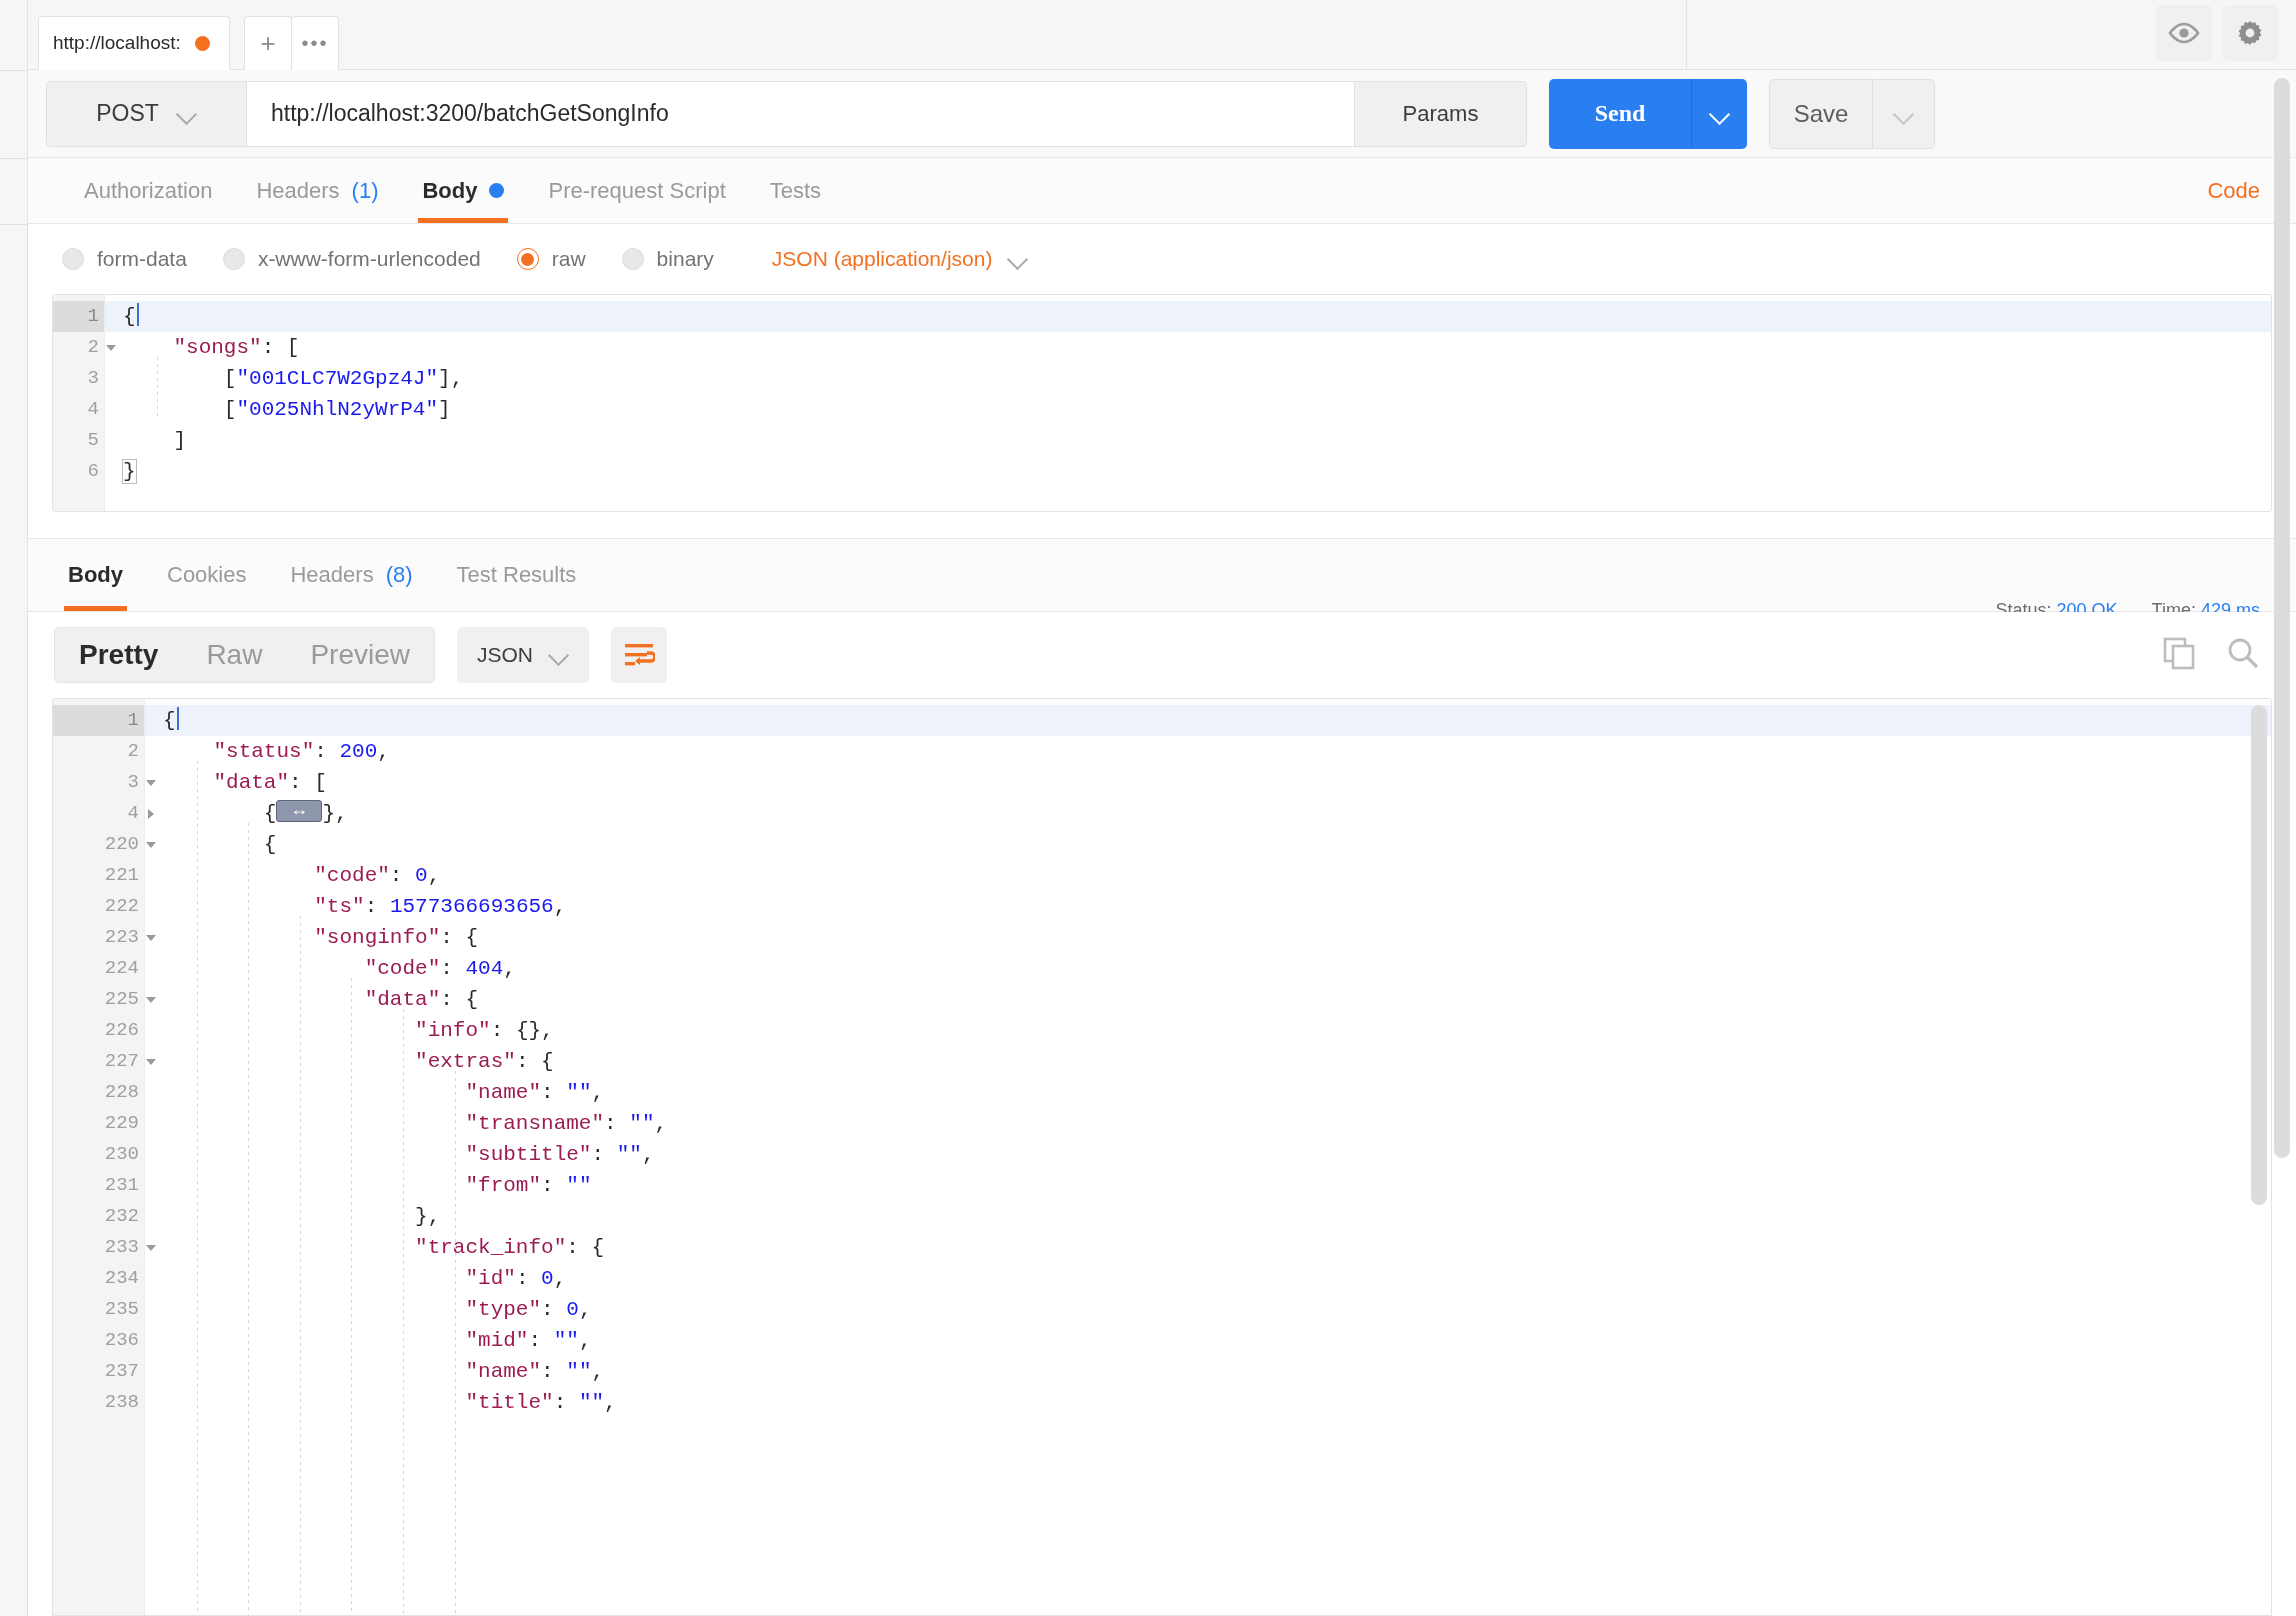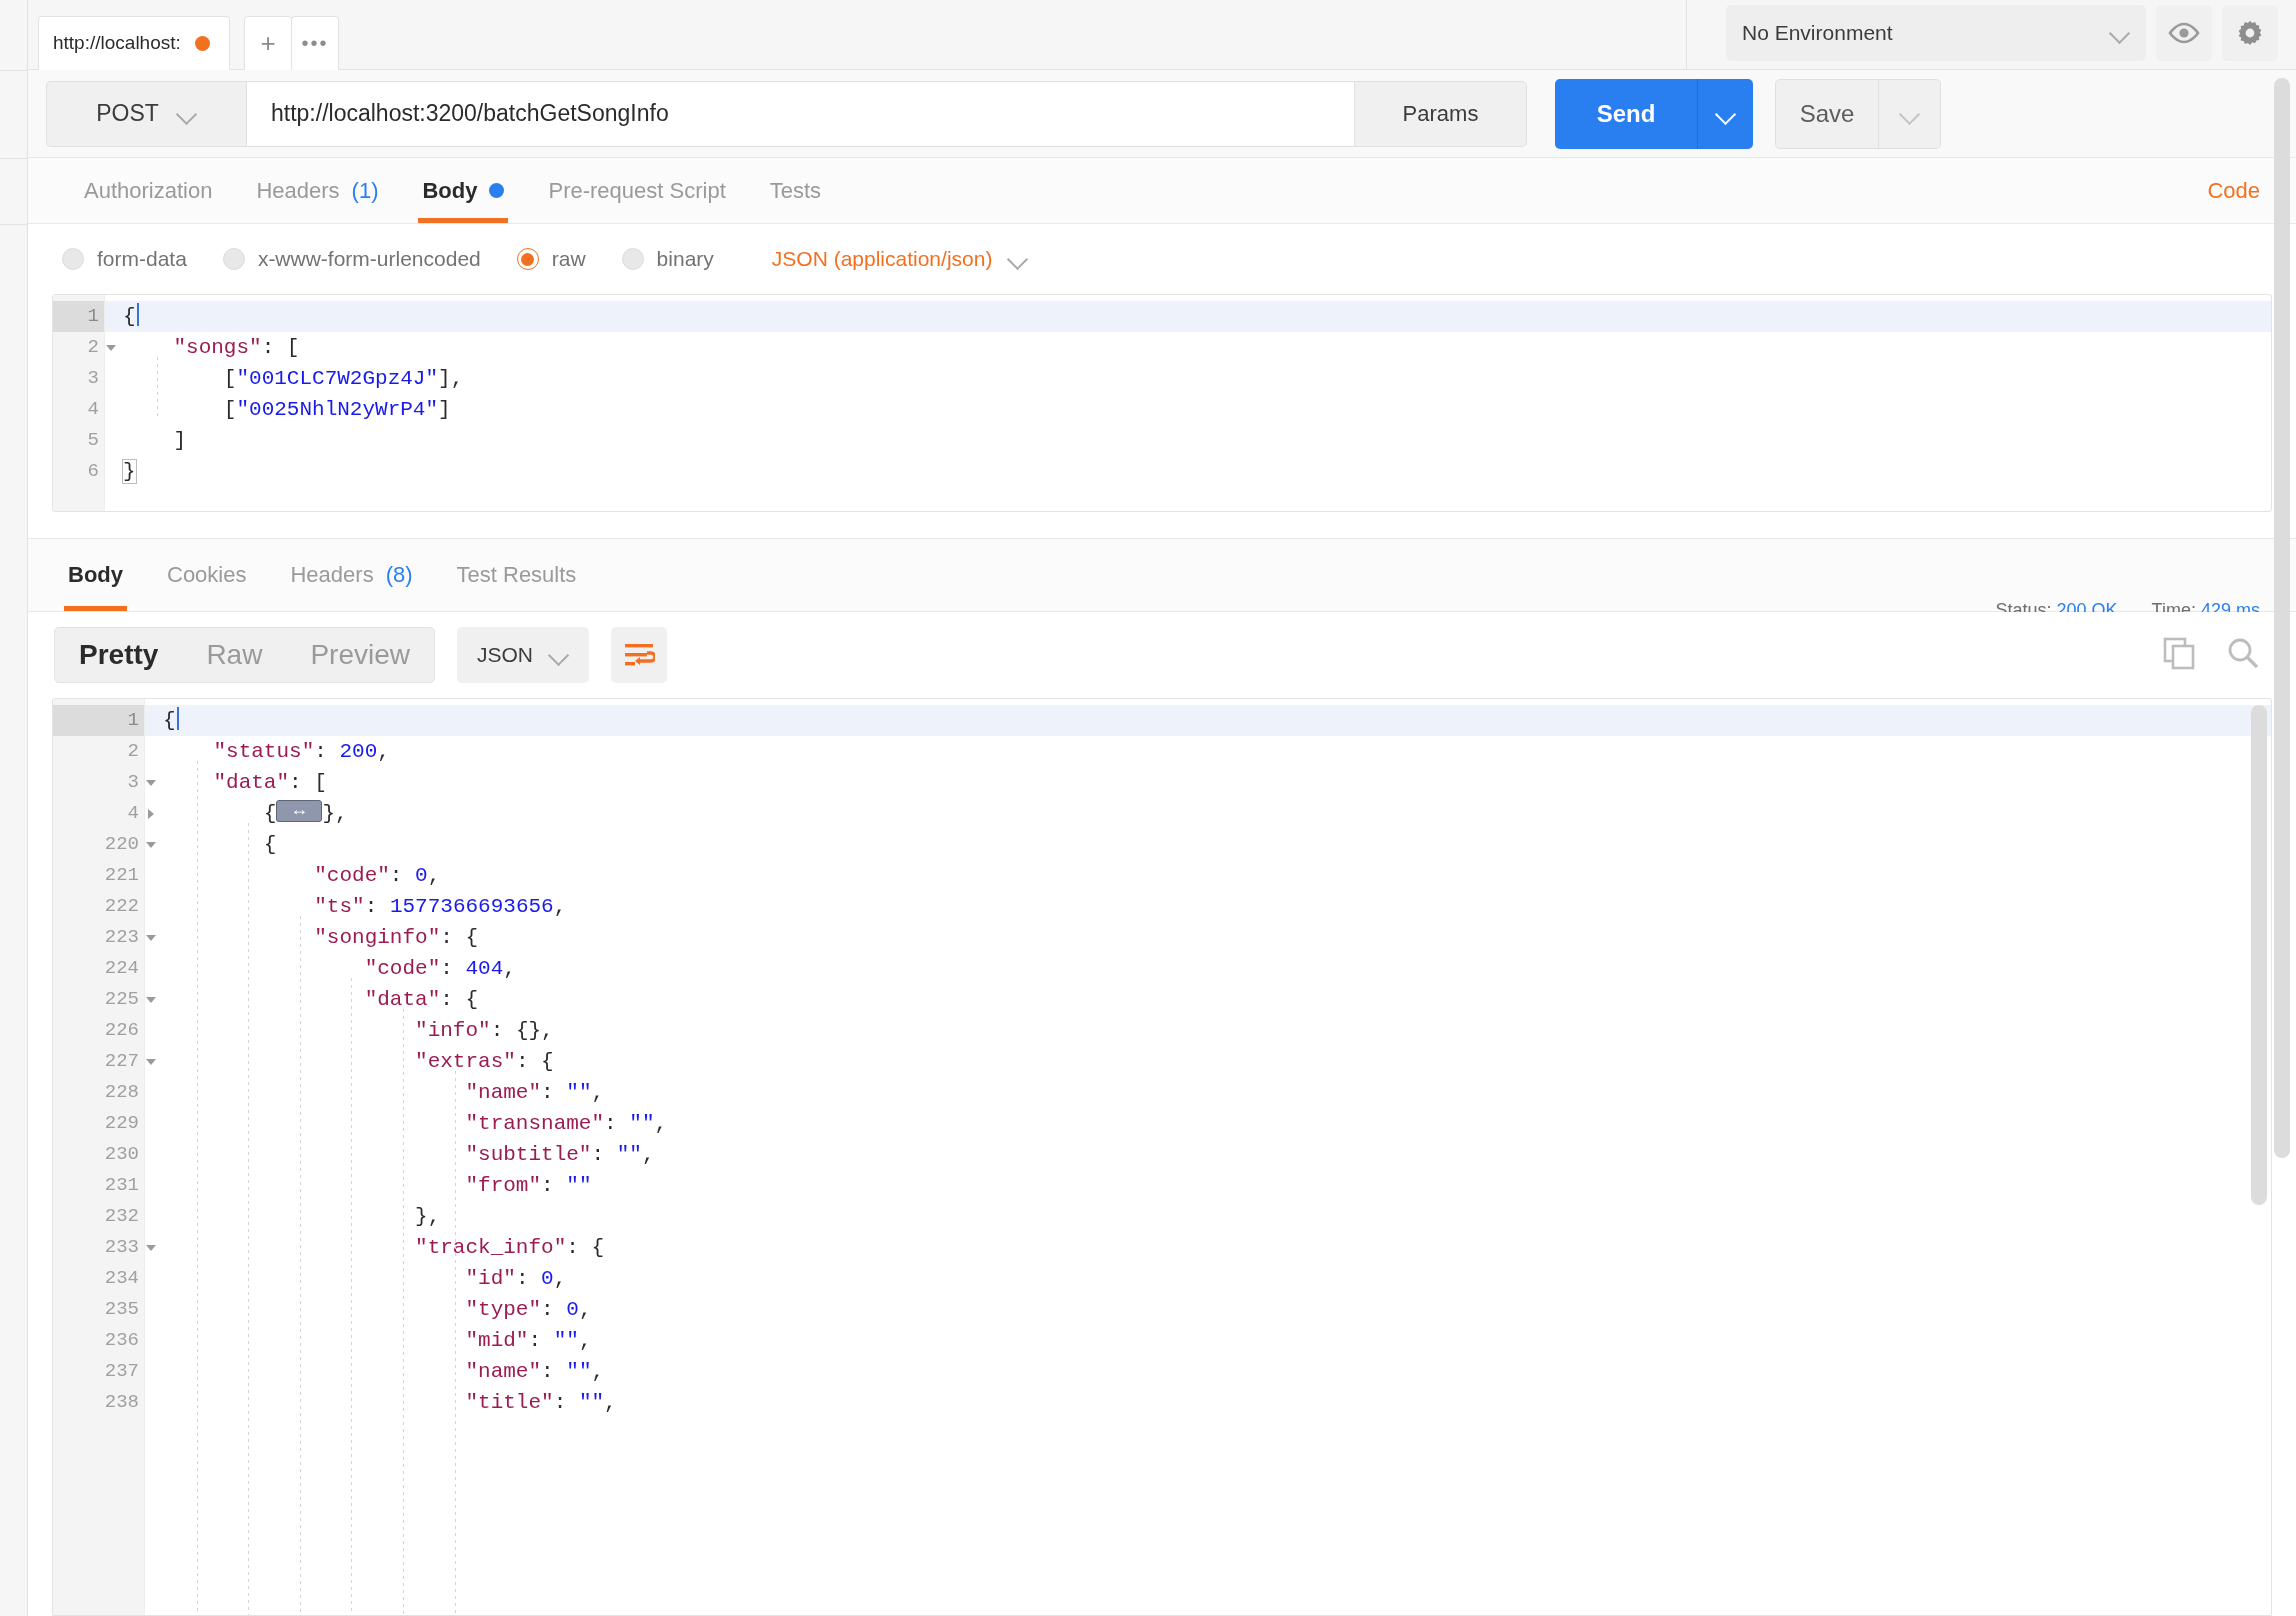--- a/index.html
+++ b/index.html
@@ -101,21 +101,21 @@
     border: 1px solid #e0e0e0; display: flex; align-items: center;
     padding: 0 24px; font-size: 23px; color: #2b2b2b;
     max-width: 1109px;
   }
   .params-btn {
     width: 172px; height: 66px; background: #f0f0f0;
     border: 1px solid #e0e0e0; border-left: none; border-radius: 0 5px 5px 0;
     display: flex; align-items: center; justify-content: center;
     font-size: 22px; color: #3c3c3c;
   }
-  .send-group { display: flex; margin-left: 28px; }
+  .send-group { display: flex; margin-left: 22px; font-family: Liberation Serif, serif; }
   .send-btn {
     width: 142px; height: 70px; background: #2a7ff0; border-radius: 5px 0 0 5px;
     display: flex; align-items: center; justify-content: center;
     color: #ffffff; font-size: 24px; font-weight: bold;
   }
   .send-caret {
     width: 56px; height: 70px; background: #2a7ff0; border-radius: 0 5px 5px 0;
     border-left: 1px solid #1f6ed8;
     display: flex; align-items: center; justify-content: center;
   }
@@ -318,24 +318,20 @@
       </div>
       <div class="tab-btn plus">
         <span>+</span>
       </div>
       <div class="tab-btn more">
         <span>•••</span>
       </div>
 
       <div class="env-sep"></div>
       <div class="env-zone">
-        <div class="env-select">
-          <span>No Environment</span>
-          <span class="chev"></span>
-        </div>
         <div class="icon-btn">
           <svg width="32" height="22" viewBox="0 0 32 22">
             <path d="M16 2C8 2 2 11 2 11s6 9 14 9 14-9 14-9-6-9-14-9z" fill="none" stroke="#9a9a9a" stroke-width="2.6"></path>
             <circle cx="16" cy="11" r="4.6" fill="#9a9a9a"></circle>
           </svg>
         </div>
         <div class="icon-btn">
           <svg width="30" height="30" viewBox="0 0 30 30">
             <path d="M15 3l2.2 2.1 2.9-1 1.2 2.8 3 .5-.4 3 2.5 1.7-1.6 2.6 1.6 2.6-2.5 1.7.4 3-3 .5-1.2 2.8-2.9-1L15 27l-2.2-2.1-2.9 1-1.2-2.8-3-.5.4-3L3.6 18l1.6-2.6L3.6 12.8l2.5-1.7-.4-3 3-.5L9.9 4.1l2.9 1z" fill="#8e8e8e"></path>
             <circle cx="15" cy="15" r="4.4" fill="#f0f0f0"></circle>

